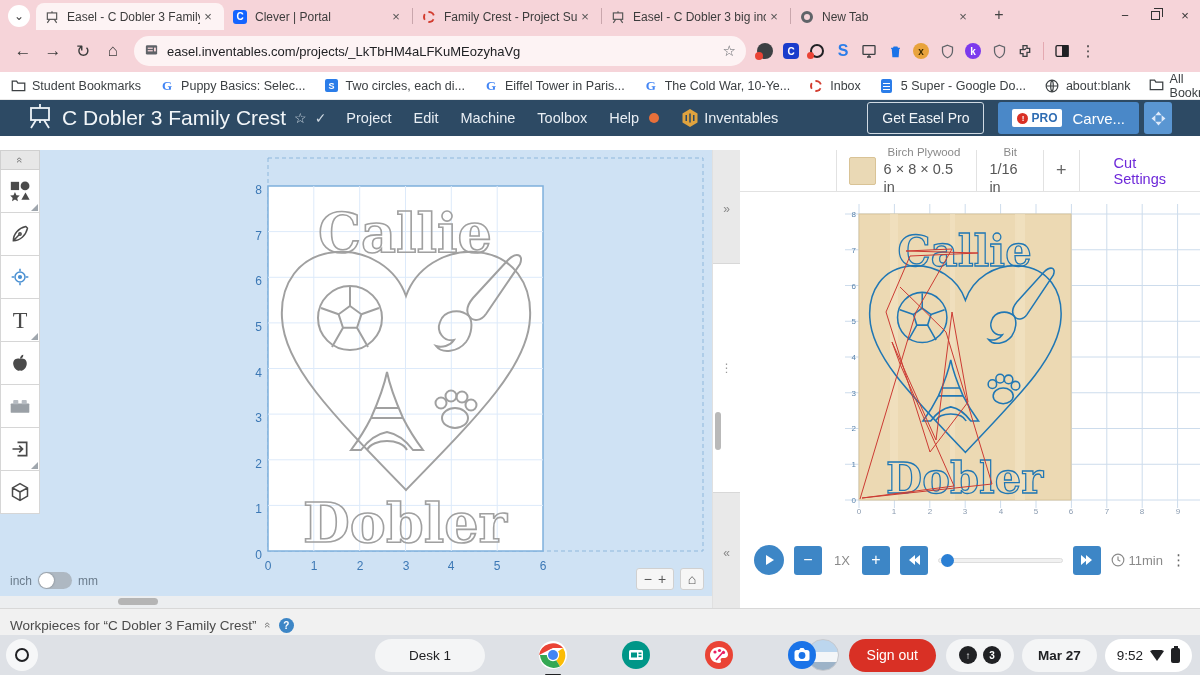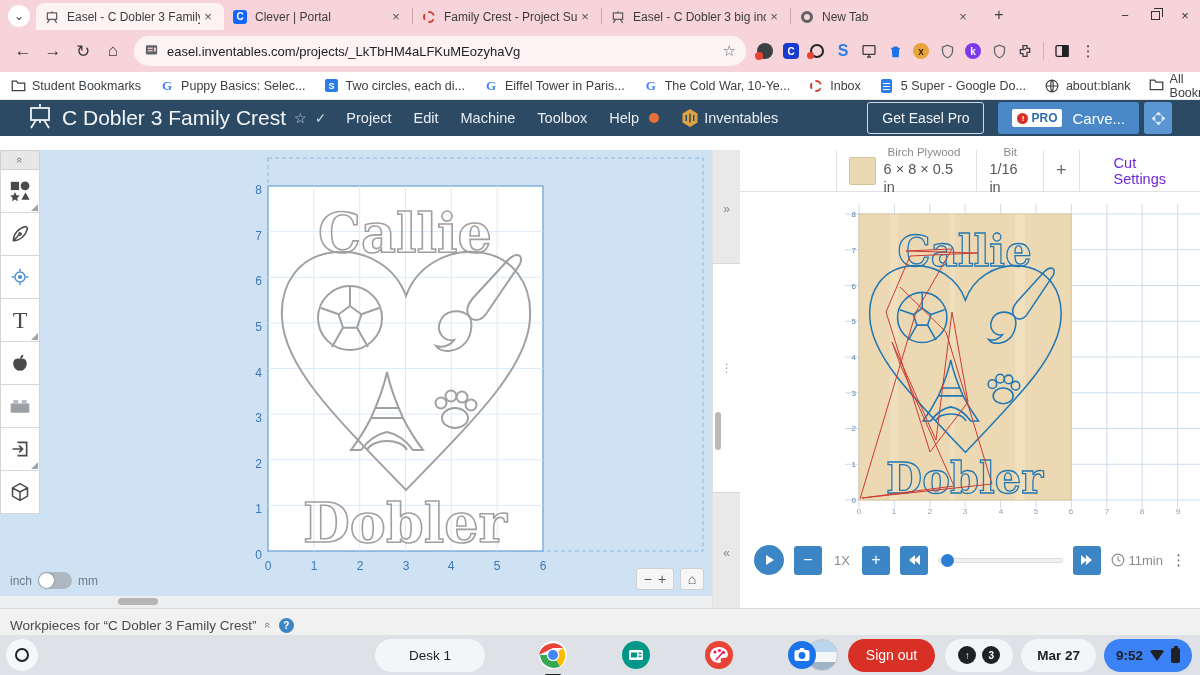--- a/index.html
+++ b/index.html
@@ -126,21 +126,21 @@
   .shelf-center { position:absolute; left:375px; display:flex; align-items:center;gap:37px; }
   .desk-pill { background:#f4f5f6; border-radius:17px; height:33px; display:flex; align-items:center; padding:0 34px; font-size:13.5px; color:#202124; margin-right:14px; }
   .app { width:34px; height:34px; margin-right:12px; position:relative; display:flex; align-items:center; justify-content:center; }
   .app.active::after { content:""; position:absolute; left:9px; bottom:-4px; width:16px; height:2.5px; background:#202124; border-radius:2px; }
   .shelf-right { margin-left:auto; display:flex; align-items:center; margin-right:8px; }
   .avatar { width:32px; height:32px; border-radius:50%; background:linear-gradient(180deg,#bcd6ee 0 40%,#f4f6f8 40% 75%,#9db3c8 75%); border:1px solid #c6c9ce; margin-right:10px; }
   .signout { background:#d93025; color:#fff; border-radius:17px; height:33px; display:flex; align-items:center; padding:0 18px; font-size:14px; margin-right:10px; }
   .status-pill { background:#f4f5f6; border-radius:17px; height:33px; display:flex; align-items:center; padding:0 10px; margin-right:8px; }
   .bcirc { width:18px; height:18px; background:#202124; border-radius:50%; color:#fff; font-size:10px; display:flex; align-items:center; justify-content:center; margin:0 3px; font-weight:bold; }
   .date-pill { background:#f4f5f6; border-radius:17px; height:33px; display:flex; align-items:center; padding:0 16px; font-size:13.5px; color:#202124; font-weight:bold; margin-right:8px; }
-  .time-pill { background:#3b82f6; border-radius:17px; height:33px; display:flex; align-items:center; padding:0 12px; font-size:13.5px; color:#202124; font-weight:bold; }
+  .time-pill { background:#ffffff; border-radius:17px; height:33px; display:flex; align-items:center; padding:0 12px; font-size:13.5px; color:#202124; font-weight:normal; }
   .batt { width:9px; height:15px; background:#202124; border-radius:2px; position:relative; margin-left:7px; }
   .batt::before { content:""; position:absolute; top:-2px; left:2.5px; width:4px; height:2px; background:#202124; }
 </style>
 </head>
 <body>
 
 <div class="root">
 
   <div class="tabstrip">
     <div class="tab-search">

